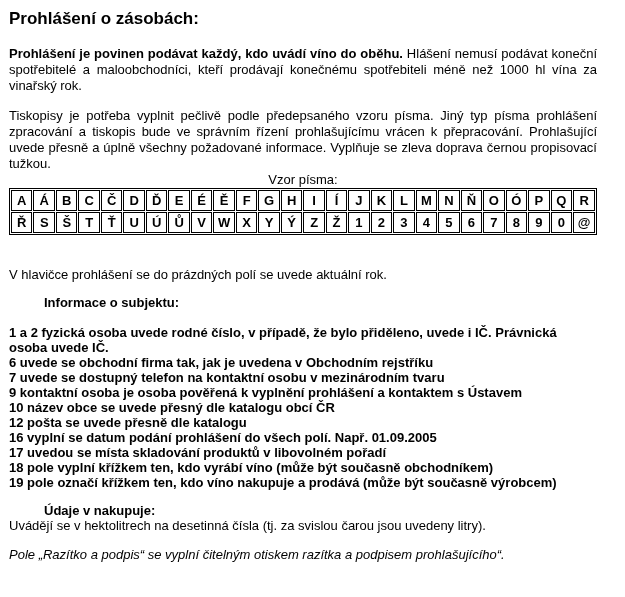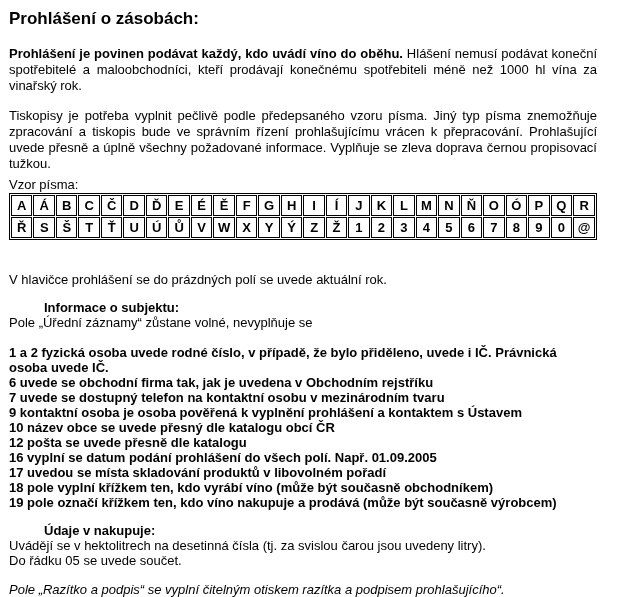--- a/index.html
+++ b/index.html
@@ -27,22 +27,22 @@
   }
   .para {
     margin: 0;
     text-align: justify;
     line-height: 16px;
   }
   .p1 { margin-top: 18px; }
   .p2 { margin-top: 14px; }
   .b { font-weight: bold; }
   .vzor-label {
-    margin-top: 5px;
     line-height: 15px;
+    text-align: center;
   }
   .vzor-table {
     border-collapse: separate;
     border-spacing: 1px;
     border: 1px solid #000;
     margin-top: 1px;
   }
   .vzor-table td {
     border: 1px solid #000;
     width: 20px;
@@ -67,21 +67,21 @@
 </style>
 </head>
 <body>
 
 <div class="doc">
 
   <div class="title">Prohlášení o zásobách:</div>
 
   <p class="para p1"><span class="b">Prohlášení je povinen podávat každý, kdo uvádí víno do oběhu.</span><span> Hlášení nemusí podávat koneční spotřebitelé a maloobchodníci, kteří prodávají konečnému spotřebiteli méně než 1000 hl vína za vinařský rok.</span></p>
 
-  <p class="para p2">Tiskopisy je potřeba vyplnit pečlivě podle předepsaného vzoru písma. Jiný typ písma znemožňuje zpracování a tiskopis bude ve správním řízení prohlašujícímu vrácen k přepracování. Prohlašující uvede přesně a úplně všechny požadované informace. Vyplňuje se zleva doprava černou propisovací tužkou.</p>
+  <p class="para p2">Tiskopisy je potřeba vyplnit pečlivě podle předepsaného vzoru písma. Jiný typ písma prohlášení zpracování a tiskopis bude ve správním řízení prohlašujícímu vrácen k přepracování. Prohlašující uvede přesně a úplně všechny požadované informace. Vyplňuje se zleva doprava černou propisovací tužkou.</p>
 
   <div class="vzor-label">Vzor písma:</div>
 
   <table class="vzor-table">
     <tbody>
       <tr>
           <td>A</td>
           <td>Á</td>
           <td>B</td>
           <td>C</td>
@@ -136,37 +136,35 @@
           <td>0</td>
           <td>@</td>
         </tr>
     </tbody>
   </table>
 
   <div class="line header-note">V hlavičce prohlášení se do prázdných polí se uvede aktuální rok.</div>
 
   <div class="heading">Informace o subjektu:</div>
 
-  <div class="line">Pole „Úřední záznamy“ zůstane volné, nevyplňuje se</div>
 
   <div class="items">
       <div>1 a 2 fyzická osoba uvede rodné číslo, v případě, že bylo přiděleno, uvede i IČ. Právnická osoba uvede IČ.</div>
       <div>6 uvede se obchodní firma tak, jak je uvedena v Obchodním rejstříku</div>
       <div>7 uvede se dostupný telefon na kontaktní osobu v mezinárodním tvaru</div>
       <div>9 kontaktní osoba je osoba pověřená k vyplnění prohlášení a kontaktem s Ústavem</div>
       <div>10 název obce se uvede přesný dle katalogu obcí ČR</div>
       <div>12 pošta se uvede přesně dle katalogu</div>
       <div>16 vyplní se datum podání prohlášení do všech polí. Např. 01.09.2005</div>
       <div>17 uvedou se místa skladování produktů v libovolném pořadí</div>
       <div>18 pole vyplní křížkem ten, kdo vyrábí víno (může být současně obchodníkem)</div>
       <div>19 pole označí křížkem ten, kdo víno nakupuje a prodává (může být současně výrobcem)</div>
     </div>
 
   <div class="heading">Údaje v nakupuje:</div>
 
   <div class="sec-lines">
       <div>Uvádějí se v hektolitrech na desetinná čísla (tj. za svislou čarou jsou uvedeny litry).</div>
-      <div>Do řádku 05 se uvede součet.</div>
     </div>
 
   <div class="line stamp">Pole „Razítko a podpis“ se vyplní čitelným otiskem razítka a podpisem prohlašujícího“.</div>
 
 </div>
 
 </body></html>

